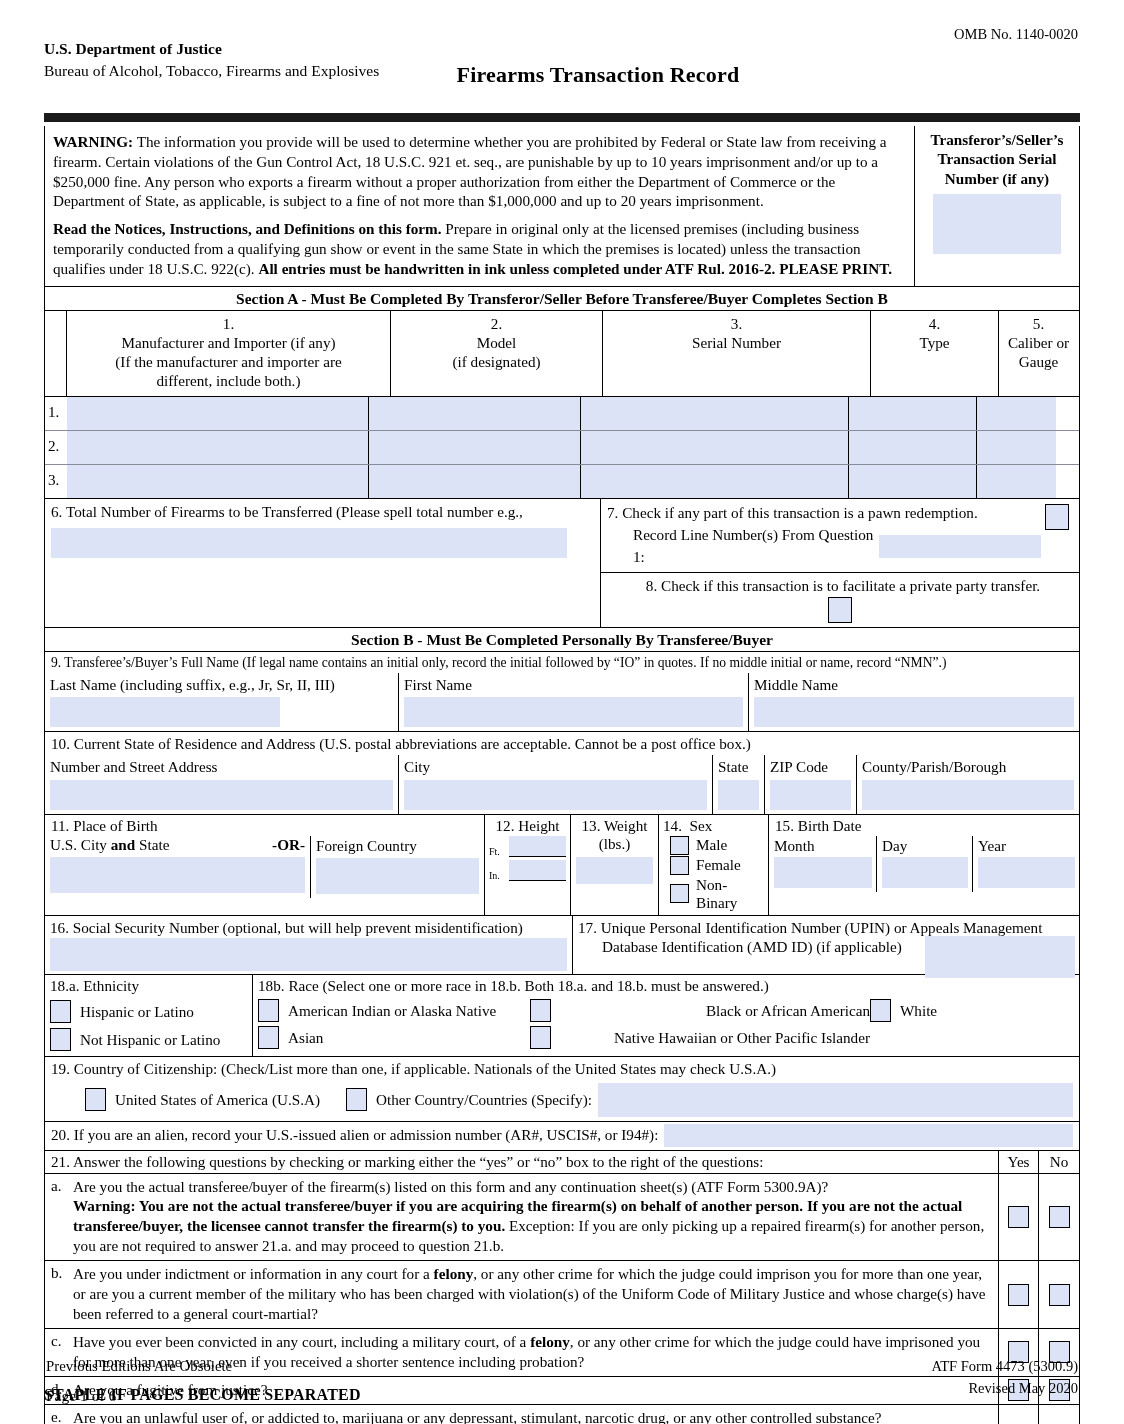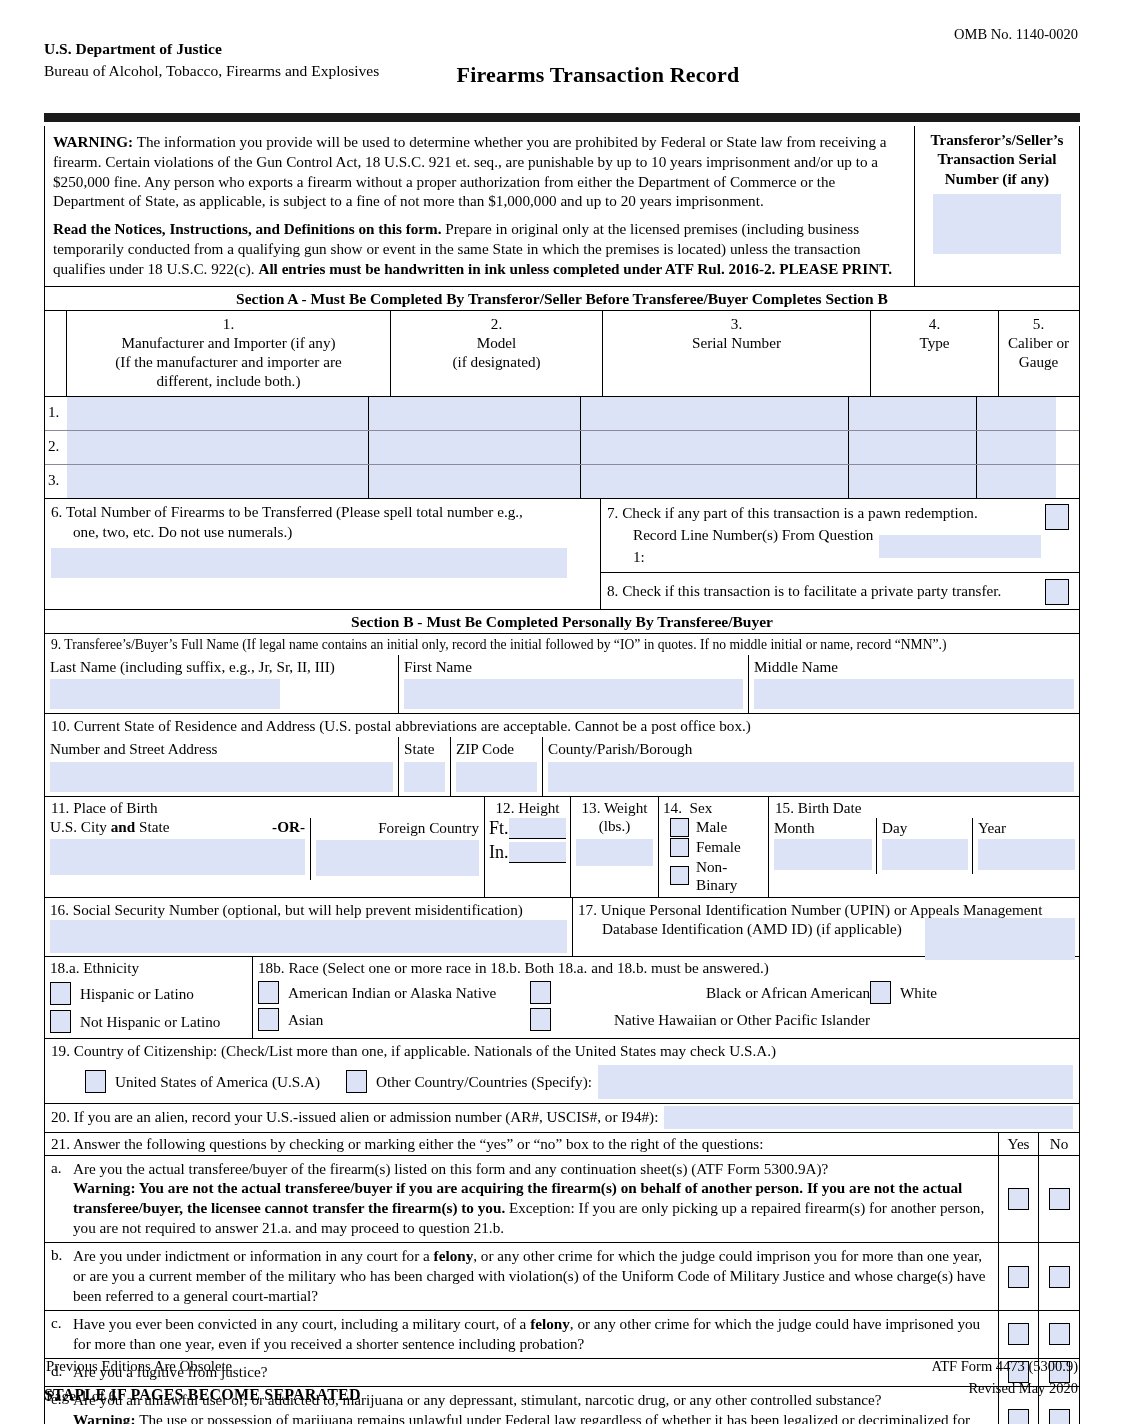--- a/index.html
+++ b/index.html
@@ -71,21 +71,21 @@
   .q678 { display:flex; border-top:1.6px solid #000; }
   .q6 { width:556px; border-right:1.4px solid #000; padding:3px 6px 4px; }
   .q6 .t { font-size:15.2px; line-height:1.3; }
   .q6 .t .ind { display:block; padding-left:22px; }
   .q6 .box { margin-top:6px; height:30px; width:516px; }
   .q78 { flex:1; }
   .q7 { display:flex; border-bottom:1.6px solid #000; padding:3px 0 4px 6px; }
   .q7 .txt { flex:1; font-size:15.2px; line-height:1.45; }
   .q7 .sub { display:flex; align-items:center; padding-left:26px; }
   .q7 .sub .f { width:172px; height:23px; margin-left:4px; }
-  .q8 { display:flex; padding:4px 0 4px 6px; align-items:center; }
+  .q8 { display:flex; padding:4px 0 4px 6px; align-items:center;flex-direction:column; }
   .q8 .txt { flex:1; font-size:15.2px; }
   .ckbig { width:24px; height:26px; border:1.4px solid #000; margin:2px 10px 0 4px; background:#dce3f7; flex:none; }
 
   
   .secb { border-top:1.6px solid #000; }
   .qline { font-size:15.2px; padding:2px 6px 1px; line-height:1.3; }
   .qsmall { font-size:13.6px; }
 
   .three { display:flex; border-top:1.4px solid #000; }
   .three > div { padding:2px 5px 4px; }
@@ -103,26 +103,26 @@
   .a-state  { width:52px; }
   .a-zip    { width:92px; }
   .a-cty    { flex:1; }
 
   
   .r1115 { display:flex; border-top:1.6px solid #000; }
   .b11 { width:440px; border-right:1.4px solid #000; }
   .b11 .hd { font-size:15.2px; padding:2px 0 1px 6px; }
   .b11 .two { display:flex; }
   .b11 .c1 { width:266px; border-right:1.4px solid #000; padding:0 5px 4px; }
-  .b11 .c2 { flex:1; padding:0 5px 4px;text-align:right; }
+  .b11 .c2 { flex:1; padding:0 5px 4px; }
   .b11 .ors { display:flex; justify-content:space-between; font-size:15.2px; }
   .b12 { width:86px; border-right:1.4px solid #000; padding:2px 4px 4px; }
   .b12 .hd { font-size:15.2px; text-align:center; }
   .b12 .line { display:flex; align-items:flex-end; }
-  .b12 .pre { font-size:18px; width:20px; }
+  .b12 .pre { font-size:10px; width:20px; }
   .b12 .f { flex:1; height:21px; border-bottom:1.3px solid #000; }
   .b13 { width:88px; border-right:1.4px solid #000; padding:2px 5px 4px; text-align:center; }
   .b13 .hd { font-size:15.2px; line-height:1.2; }
   .b13 .f { height:27px; margin-top:4px; }
   .b14 { width:110px; border-right:1.4px solid #000; padding:2px 4px 3px 4px; }
   .b14 .hd { font-size:15.2px; }
   .b14 .opt { display:flex; align-items:center; margin-top:1px; }
   .b14 .opt span { font-size:15.2px; margin-left:7px; }
   .cks { width:19px; height:19px; border:1.3px solid #000; background:#dce3f7; flex:none; }
   .b15 { flex:1; }
@@ -268,21 +268,20 @@
       <div class="cell fill c-ser"></div>
       <div class="cell fill c-type"></div>
       <div class="cell fill c-cal"></div>
     </div>
 
     <div class="q678">
       <div class="q6">
         <div class="t">
           <span>6.</span>
           <span>Total Number of Firearms to be Transferred (Please spell total number e.g.,</span>
-          <span class="ind">one, two, etc.  Do not use numerals.)</span>
         </div>
         <div class="box fill"></div>
       </div>
       <div class="q78">
         <div class="q7">
           <div class="txt">
             <div>
               <span>7.</span>
               <span>Check if any part of this transaction is a pawn redemption.</span>
             </div>
@@ -319,20 +318,24 @@
         <div class="cellR">
           <div class="lbl">Middle Name</div>
           <div class="inp fill"></div>
         </div>
       </div>
 
       <div class="qline" style="border-top:1.6px solid #000;">10.  Current State of Residence and Address  (U.S. postal abbreviations are acceptable.  Cannot be a post office box.)</div>
       <div class="addr" style="border-top:none;">
         <div class="a-street">
           <div class="lbl">Number and Street Address</div>
+          <div class="inp fill"></div>
+        </div>
+        <div class="a-city">
+          <div class="lbl">City</div>
           <div class="inp fill"></div>
         </div>
         <div class="a-state">
           <div class="lbl">State</div>
           <div class="inp fill"></div>
         </div>
         <div class="a-zip">
           <div class="lbl">ZIP Code</div>
           <div class="inp fill"></div>
         </div>

